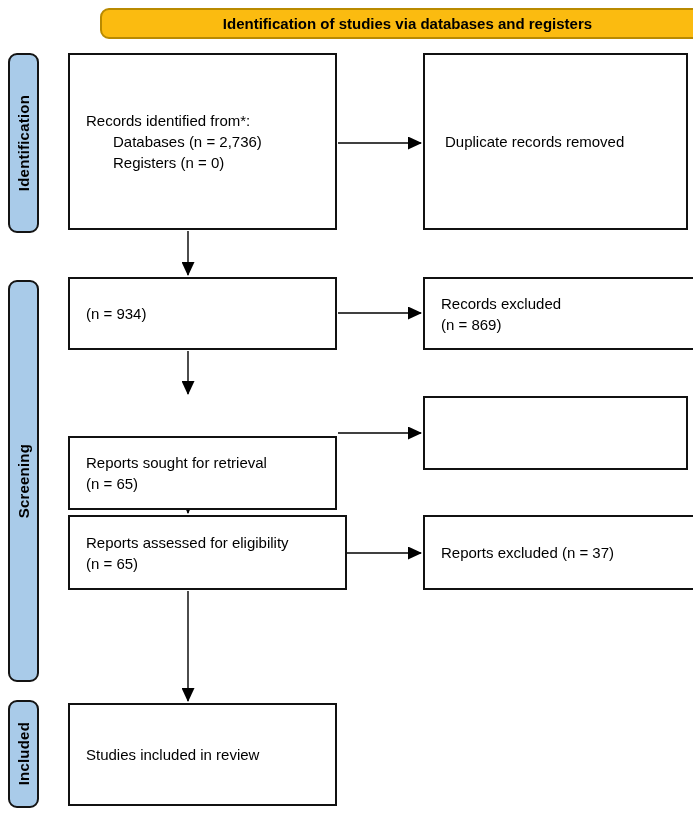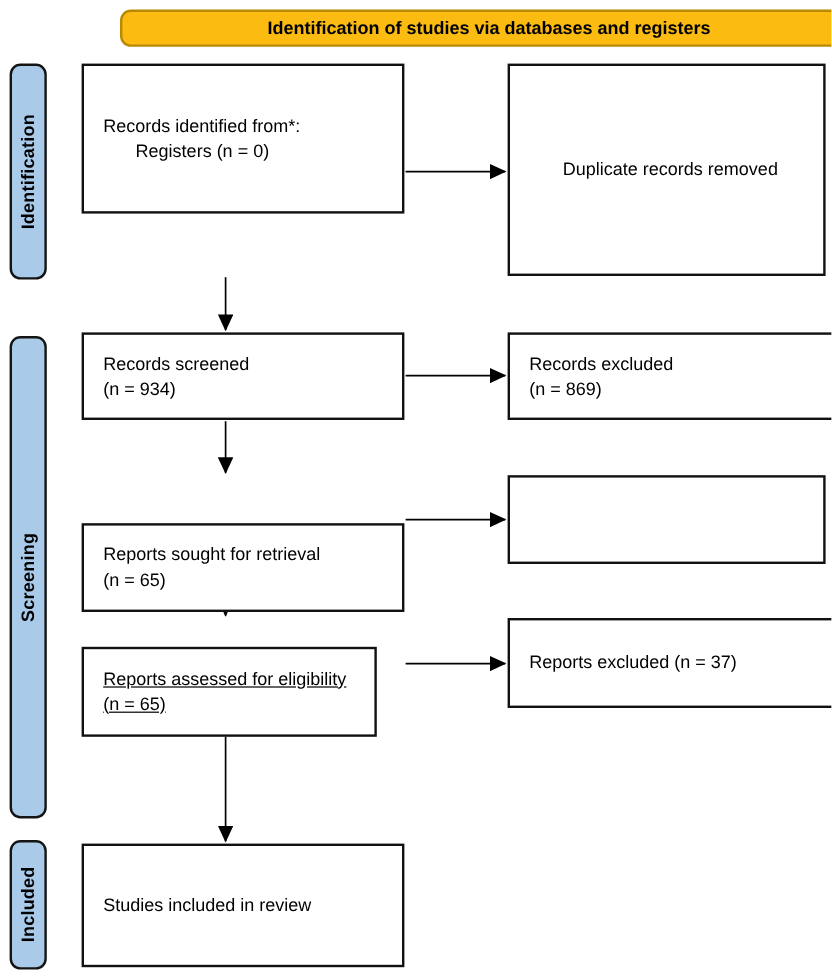--- a/index.html
+++ b/index.html
@@ -43,31 +43,31 @@
   }
   .box{
     position:absolute;
     background:#ffffff;
     border:2px solid var(--box-border);
     box-sizing:border-box;
     display:flex;flex-direction:column;justify-content:center;
     padding-left:16px;padding-right:8px;
     font-size:15px;line-height:21px;
   }
-  .box.pad-lg{padding-left:44px;}
+  .box.pad-lg{padding-left:20px;}
   .line{white-space:nowrap;}
   .line.indent{padding-left:27px;}
   
-  #b-identified   {left:68px; top:53px;  width:269px; height:125px;}
+  #b-identified   {left:68px; top:53px;  width:269px; height:177px;}
   #b-duplicates   {left:423px;top:53px;  width:265px; height:177px;}
   #b-screened     {left:68px; top:277px; width:269px; height:73px;}
   #b-rec-excluded {left:423px;top:277px; width:288px; height:73px;}
   #b-sought       {left:68px; top:396px; width:269px; height:74px;margin-top:40px;}
   #b-not-retrieved{left:423px;top:396px; width:265px; height:74px;}
-  #b-assessed     {left:68px; top:539px; width:246px; height:75px;text-decoration:underline;}
+  #b-assessed     {left:68px; top:515px; width:279px; height:75px;}
   #b-rep-excluded {left:423px;top:515px; width:311px; height:75px;}
   #b-included     {left:68px; top:703px; width:269px; height:103px;}
   
   #s-identification{top:53px; height:180px;}
   #s-screening     {top:280px;height:402px;}
   #s-included      {top:700px;height:108px;}
 </style>
 </head>
 <body>
 
@@ -100,29 +100,29 @@
   </div>
   <div class="stage" id="s-screening">
     <span>Screening</span>
   </div>
   <div class="stage" id="s-included">
     <span>Included</span>
   </div>
 
   <div class="box" id="b-identified">
     <div class="line">Records identified from*:</div>
+    <div class="line indent">Databases (n = 2,736)</div>
     <div class="line indent">Registers (n = 0)</div>
   </div>
 
   <div class="box pad-lg" id="b-duplicates">
     <div class="line">Duplicate records removed</div>
   </div>
 
   <div class="box" id="b-screened">
-    <div class="line">Records screened</div>
     <div class="line">(n = 934)</div>
   </div>
 
   <div class="box" id="b-rec-excluded">
     <div class="line">Records excluded</div>
     <div class="line">(n = 869)</div>
   </div>
 
   <div class="box" id="b-sought">
     <div class="line">Reports sought for retrieval</div>

